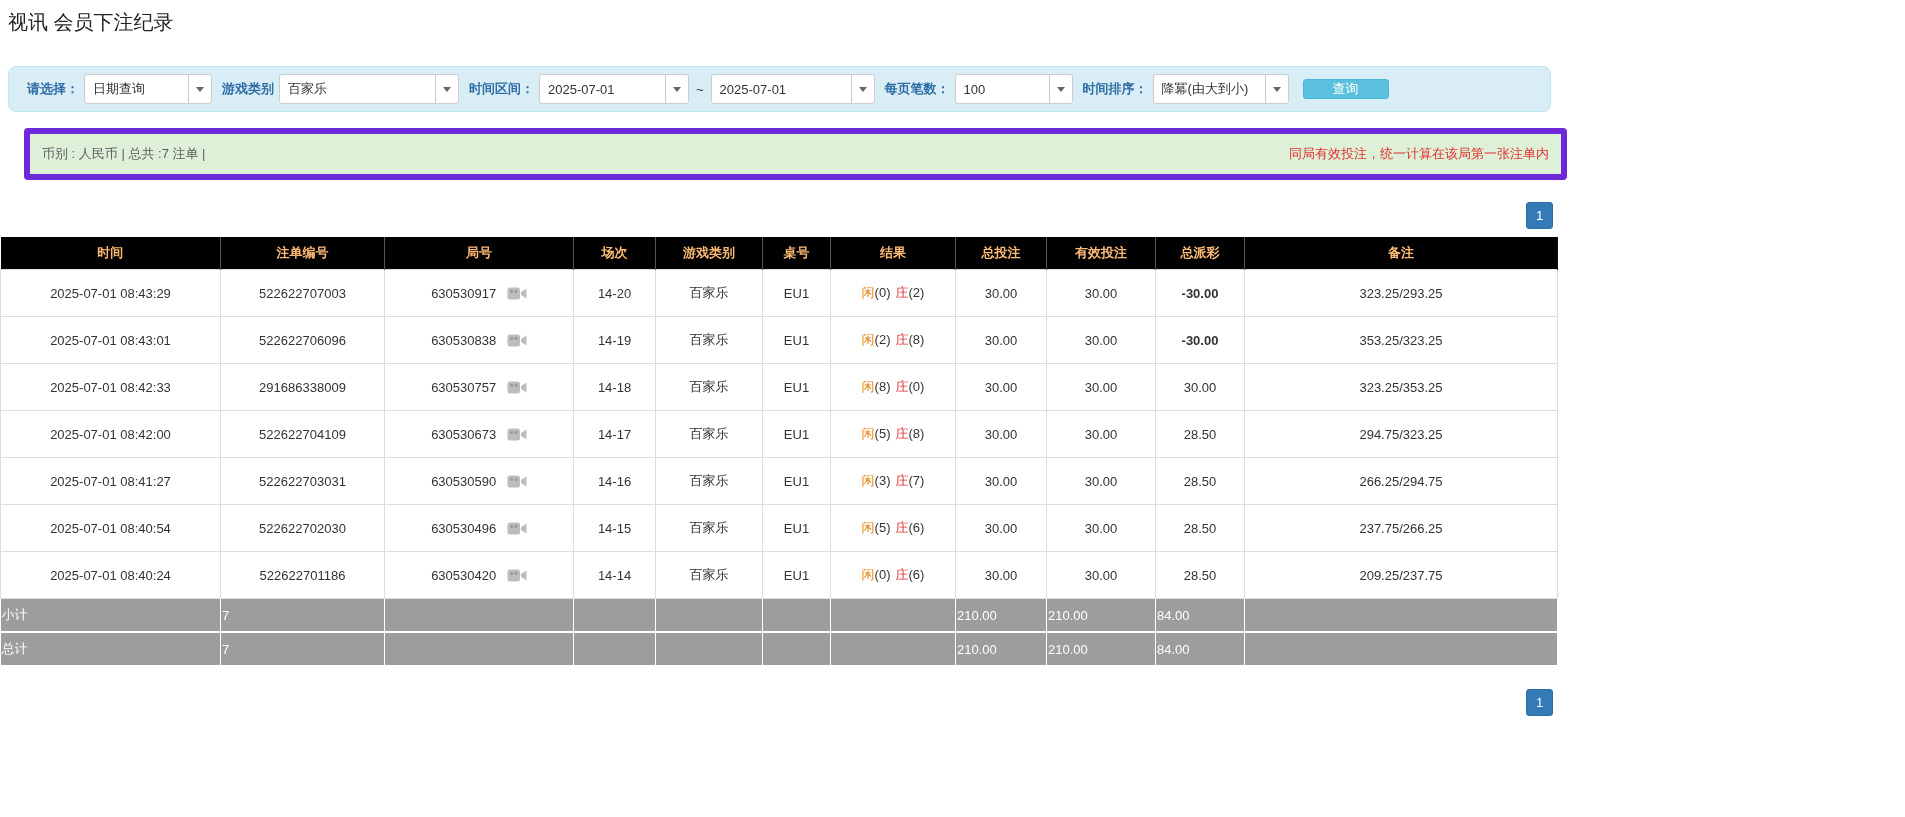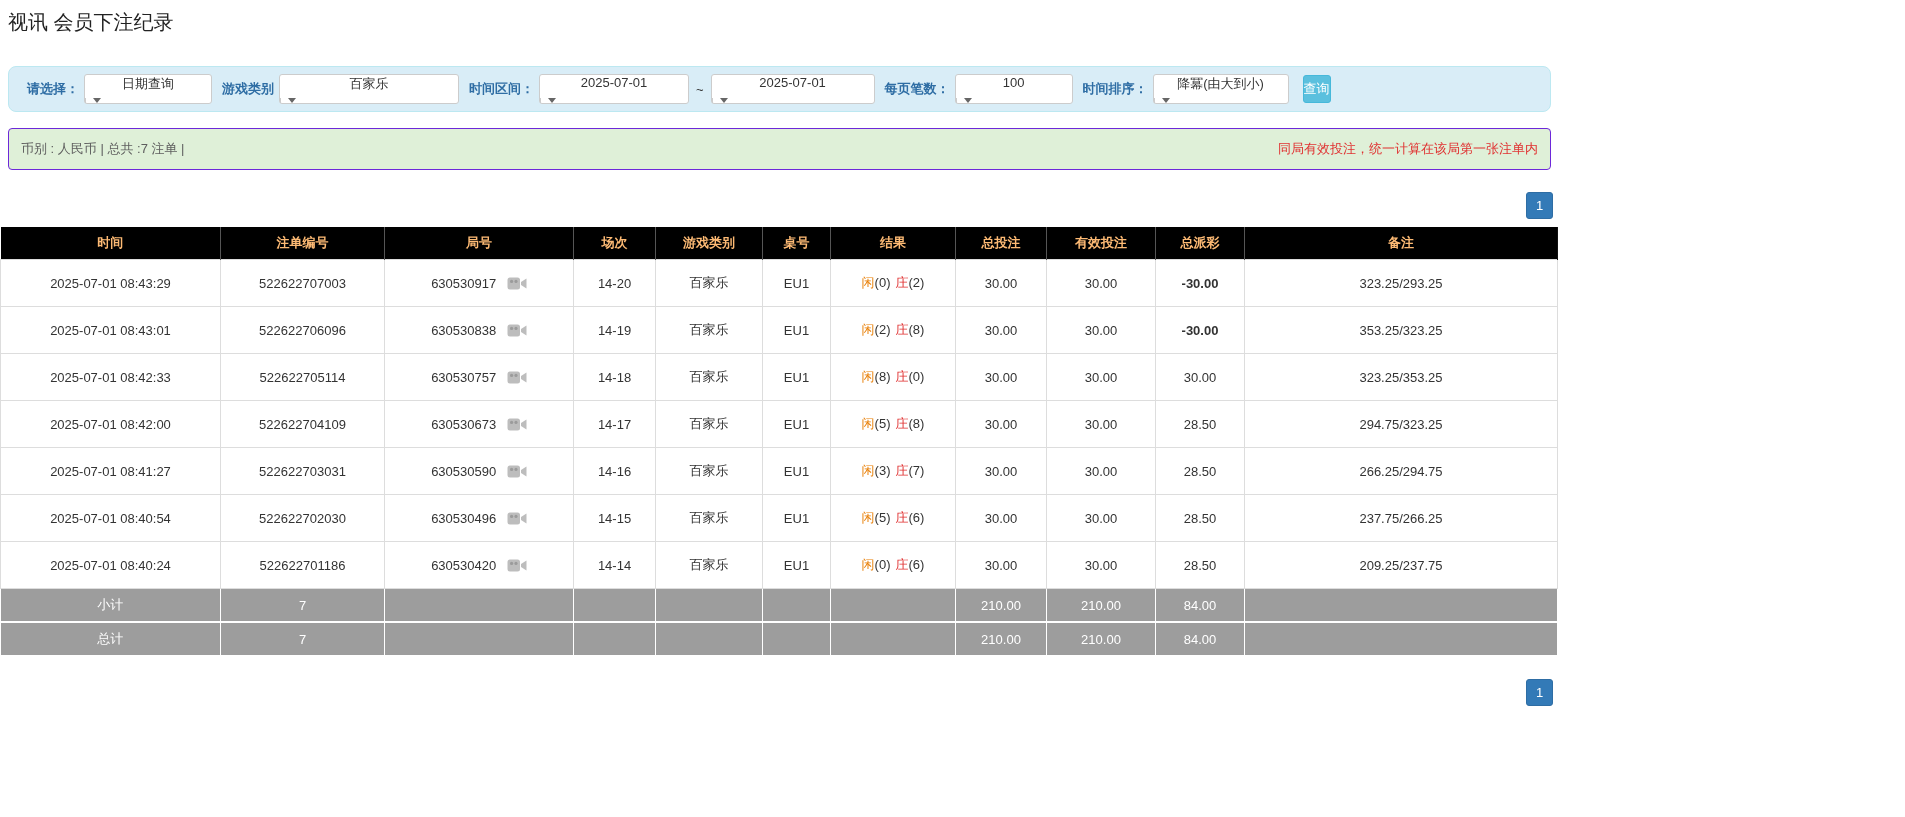--- a/index.html
+++ b/index.html
@@ -10,55 +10,55 @@
   }
   .page-title{font-size:20px;color:#222;padding:9px 8px 22px;}
   .filter-bar{
     margin:8px 8px;width:1543px;box-sizing:border-box;
     background:var(--filter-bar-bg,#d9edf7);border:1px solid #bce8f1;border-radius:8px;
     padding:7px 8px;display:flex;align-items:center;
   }
   .flabel{color:#2e6da4;font-weight:bold;margin:0 5px 0 10px;white-space:nowrap;}
   .select{
     background:#fff;border:1px solid #ccc;border-radius:3px;height:30px;
-    display:flex;align-items:center;box-sizing:border-box;cursor:pointer;flex-direction:column;
+    display:flex;align-items:center;box-sizing:border-box;cursor:pointer;
   }
   .select-value{flex:1;padding:0 8px;white-space:nowrap;overflow:hidden;color:#333;}
   .caret-box{width:22px;align-self:stretch;border-left:1px solid #ccc;display:flex;align-items:center;justify-content:center;}
   .caret{width:0;height:0;border-left:4px solid transparent;border-right:4px solid transparent;border-top:5px solid #666;}
   .w1{width:128px}.w2{width:180px}.w3{width:150px}.w4{width:164px}.w5{width:118px}.w6{width:136px}
   .tilde{margin:0 7px;color:#333;}
   .btn-search{
-    margin-left:14px;height:28px;padding:0 0;background:var(--search-btn-bg,#5bc0de);
+    margin-left:14px;height:20px;padding:0 29px;background:var(--search-btn-bg,#5bc0de);
     border:1px solid #46b8da;border-radius:3px;color:#fff;font-size:13px;cursor:pointer;font-family:inherit;
   }
   .info-bar{
-    margin:16px 8px 0;width:1543px;box-sizing:border-box;
-    background:var(--info-bar-bg,#dff0d8);border:1px solid #6d28d9;border-radius:4px;
+    margin:16px 24px 0;width:1543px;box-sizing:border-box;
+    background:var(--info-bar-bg,#dff0d8);border:6px solid #6d28d9;border-radius:4px;
     padding:11px 12px;display:flex;align-items:center;justify-content:space-between;
   }
   .info-left{color:#5e5e5e;}
   .info-right{color:var(--negative-red,#e53535);}
   .pager{width:1553px;display:flex;justify-content:flex-end;margin:22px 0 8px;}
   .page-btn{
     min-width:27px;height:27px;background:var(--accent-blue,#337ab7);
     border:1px solid #2e6da4;border-radius:3px;color:#fff;font-size:13px;cursor:pointer;font-family:inherit;
   }
   table{border-collapse:collapse;width:1557px;table-layout:fixed;}
   th{
     background:var(--header-bg,#000);color:#fdba74;font-weight:bold;height:30px;
     font-size:13px;border-right:1px solid #555;text-align:center;
   }
   th:last-child{border-right:1px solid #111;}
   .data-row td{
     height:44px;text-align:center;background:#fff;border:1px solid #ddd;
     font-size:13px;color:#333;overflow:hidden;
   }
   .sum-row td{
-    background:var(--summary-bg,#9d9d9d);color:#fff;height:30px;text-align:center;
+    background:var(--summary-bg,#9d9d9d);color:#fff;height:30px;text-align:left;
     border-right:1px solid #fff;border-bottom:2px solid #fff;font-size:13px;
   }
   .video-btn{display:inline-block;vertical-align:middle;margin-left:7px;cursor:pointer;line-height:0;}
   .round-id{vertical-align:middle;}
   .blue{color:var(--accent-blue,#337ab7);cursor:pointer;}
   .neg{color:var(--negative-red,#e53535);font-weight:bold;}
   .player{color:var(--player-orange,#e87e04);}
   .banker{color:var(--banker-red,#e53535);margin-left:5px;}
 </style>
 </head>
@@ -199,21 +199,21 @@
     <td>百家乐</td>
     <td>EU1</td>
     <td><span class="player">闲</span><span>(2)</span><span class="banker">庄</span><span>(8)</span></td>
     <td class="blue">30.00</td>
     <td>30.00</td>
     <td class="neg">-30.00</td>
     <td>353.25/323.25</td>
   </tr>
         <tr class="data-row">
     <td>2025-07-01 08:42:33</td>
-    <td>522622705114</td>
+    <td>291686338009</td>
     <td>
       <span class="round-id">630530757</span>
       <span class="video-btn">
         <svg width="20" height="15" viewBox="0 0 20 15">
           <rect x="0.5" y="1.5" width="12.5" height="12" rx="2.5" fill="#bdbdbd"></rect>
           <path d="M14 6 L19.5 2.6 V12.4 L14 9 Z" fill="#bdbdbd"></path>
           <circle cx="4.6" cy="5.4" r="1.6" fill="#9b9b9b"></circle>
           <circle cx="9" cy="5.4" r="1.6" fill="#9b9b9b"></circle>
         </svg>
       </span>

